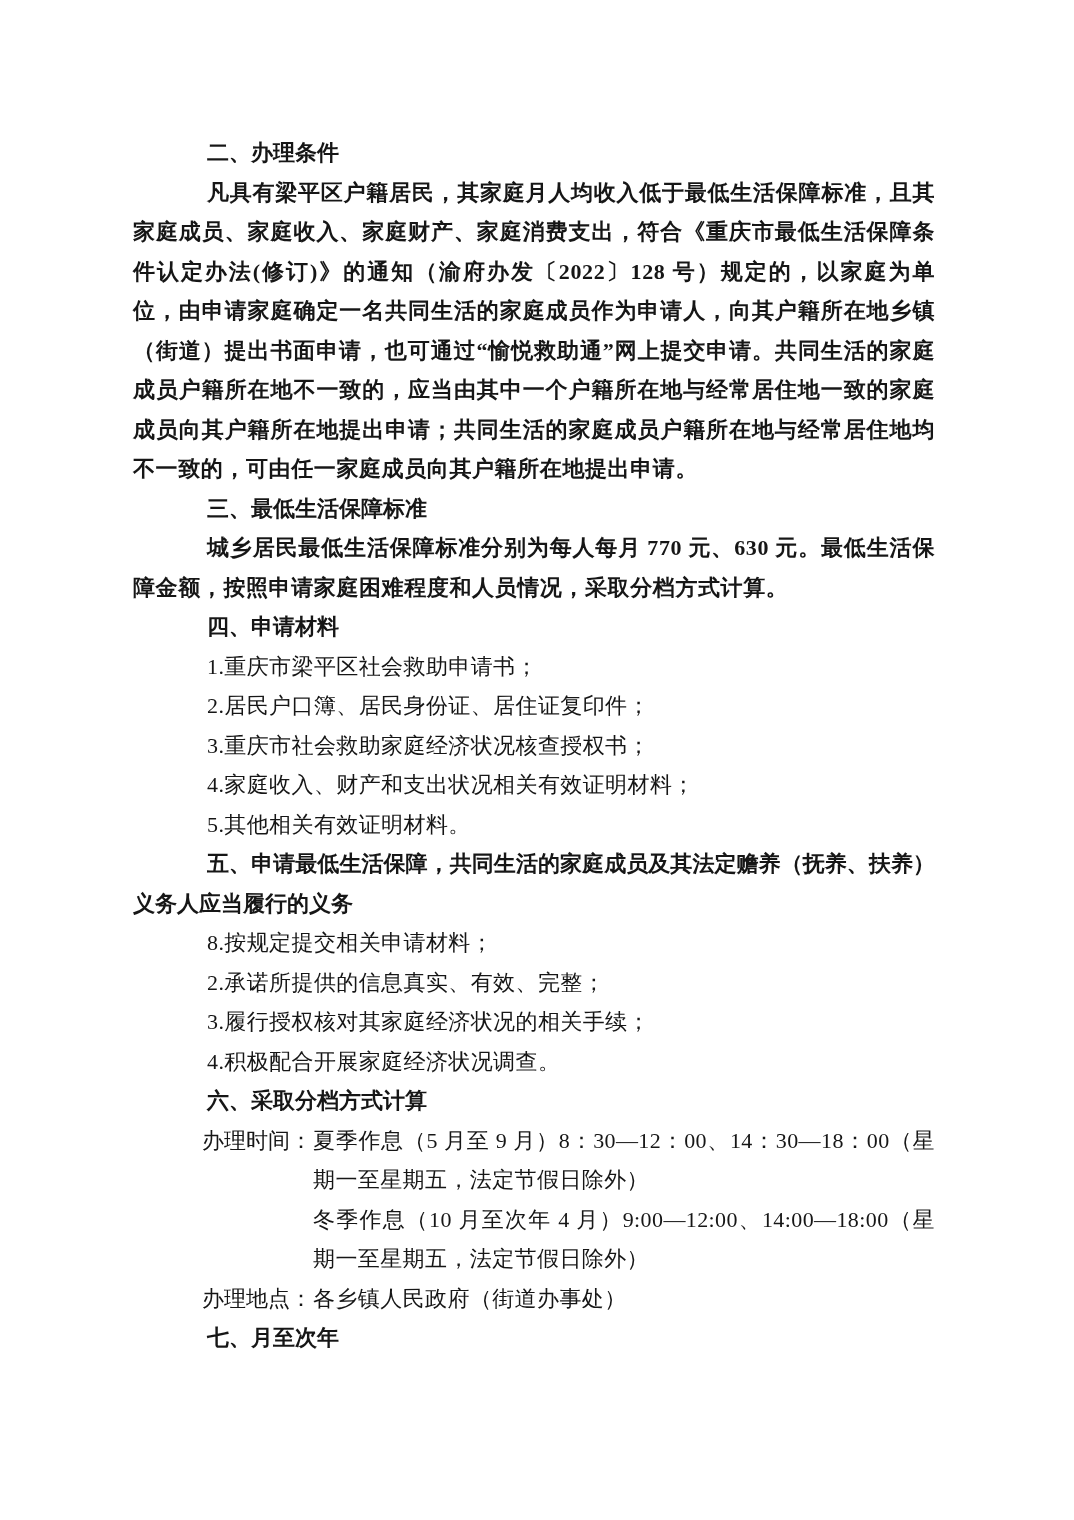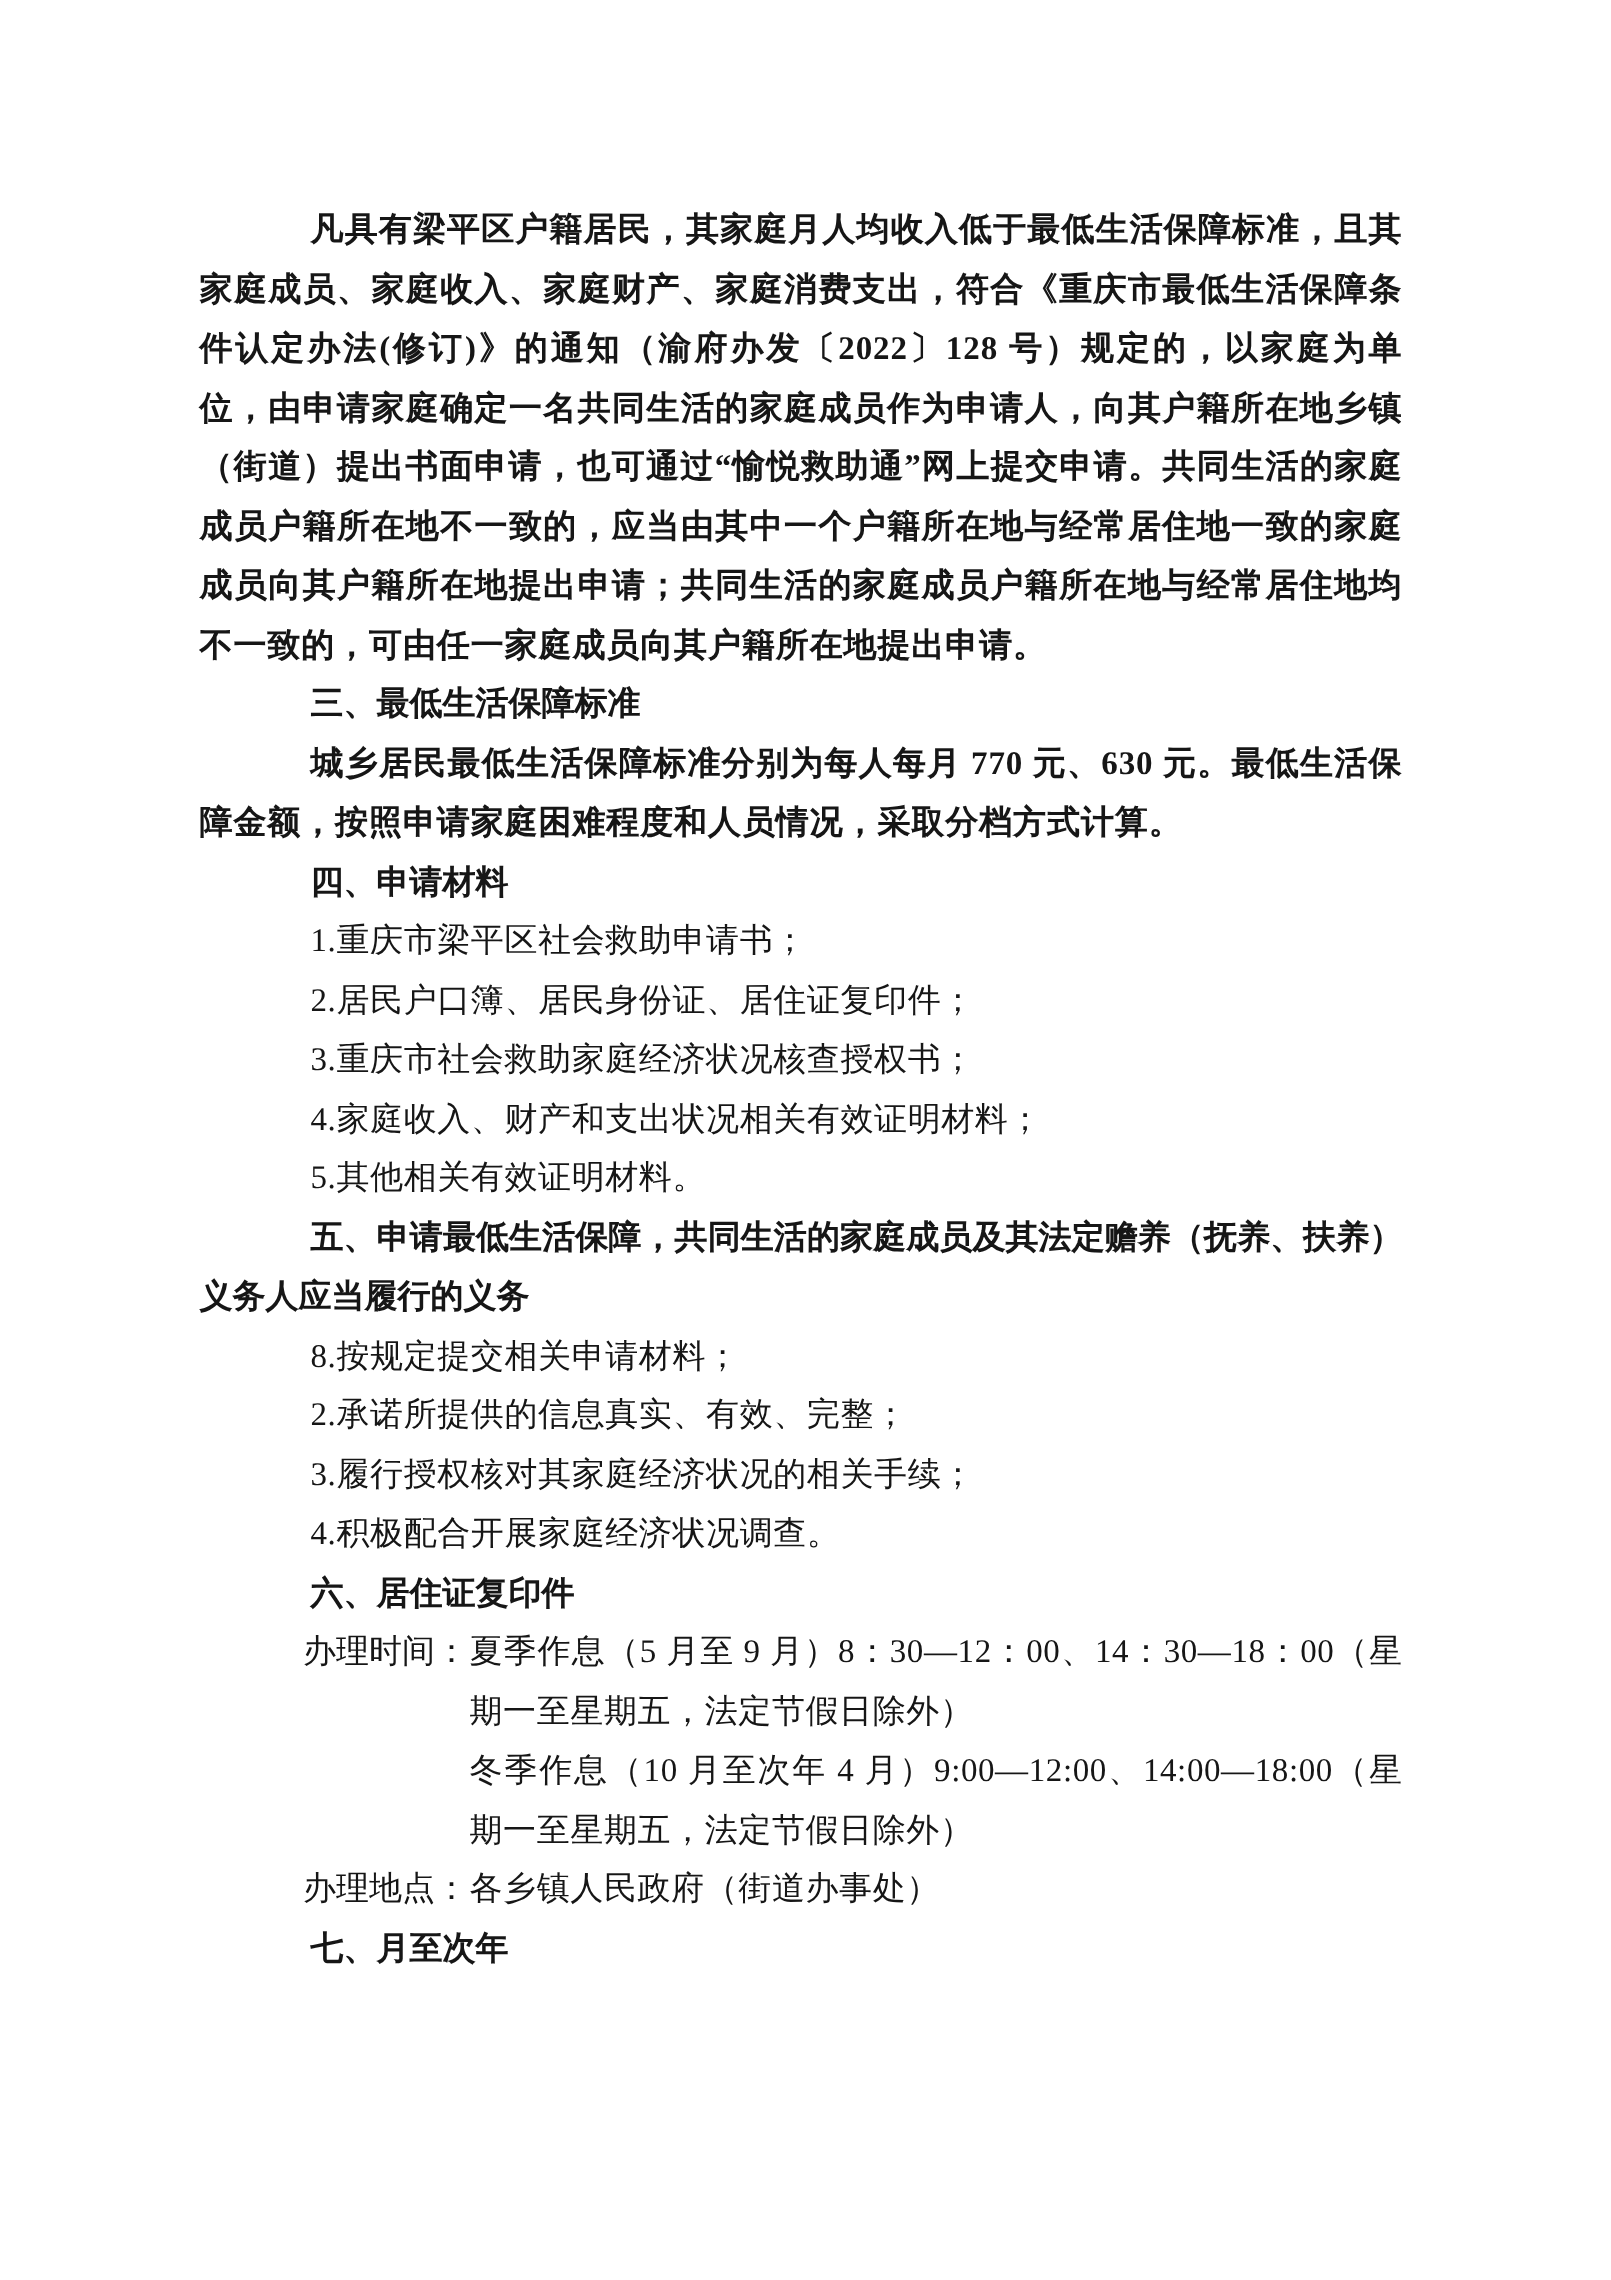--- a/index.html
+++ b/index.html
@@ -57,39 +57,40 @@
     top: 0;
     white-space: nowrap;
     letter-spacing: 0;
   }
 </style>
 </head>
 <body>
 
 <div class="page">
 
+  <div class="heading">二、办理条件</div>
   <p class="para">凡具有梁平区户籍居民，其家庭月人均收入低于最低生活保障标准，且其家庭成员、家庭收入、家庭财产、家庭消费支出，符合《重庆市最低生活保障条件认定办法(修订)》的通知（渝府办发〔2022〕128 号）规定的，以家庭为单位，由申请家庭确定一名共同生活的家庭成员作为申请人，向其户籍所在地乡镇（街道）提出书面申请，也可通过“愉悦救助通”网上提交申请。共同生活的家庭成员户籍所在地不一致的，应当由其中一个户籍所在地与经常居住地一致的家庭成员向其户籍所在地提出申请；共同生活的家庭成员户籍所在地与经常居住地均不一致的，可由任一家庭成员向其户籍所在地提出申请。</p>
 
   <div class="heading">三、最低生活保障标准</div>
   <p class="para">城乡居民最低生活保障标准分别为每人每月 770 元、630 元。最低生活保障金额，按照申请家庭困难程度和人员情况，采取分档方式计算。</p>
 
   <div class="heading">四、申请材料</div>
   <p class="item">1.重庆市梁平区社会救助申请书；</p>
   <p class="item">2.居民户口簿、居民身份证、居住证复印件；</p>
   <p class="item">3.重庆市社会救助家庭经济状况核查授权书；</p>
   <p class="item">4.家庭收入、财产和支出状况相关有效证明材料；</p>
   <p class="item">5.其他相关有效证明材料。</p>
 
   <div class="heading">五、申请最低生活保障，共同生活的家庭成员及其法定赡养（抚养、扶养）义务人应当履行的义务</div>
   <p class="item">8.按规定提交相关申请材料；</p>
   <p class="item">2.承诺所提供的信息真实、有效、完整；</p>
   <p class="item">3.履行授权核对其家庭经济状况的相关手续；</p>
   <p class="item">4.积极配合开展家庭经济状况调查。</p>
 
-  <div class="heading">六、居住证复印件</div>
+  <div class="heading">六、采取分档方式计算</div>
 
   <div class="hang">
     <span class="hang-label">办理时间：</span>
     <span>夏季作息（5 月至 9 月）8：30—12：00、14：30—18：00（星期一至星期五，法定节假日除外）</span>
   </div>
 
   <div class="hang">
     <span>冬季作息（10 月至次年 4 月）9:00—12:00、14:00—18:00（星期一至星期五，法定节假日除外）</span>
   </div>
 

